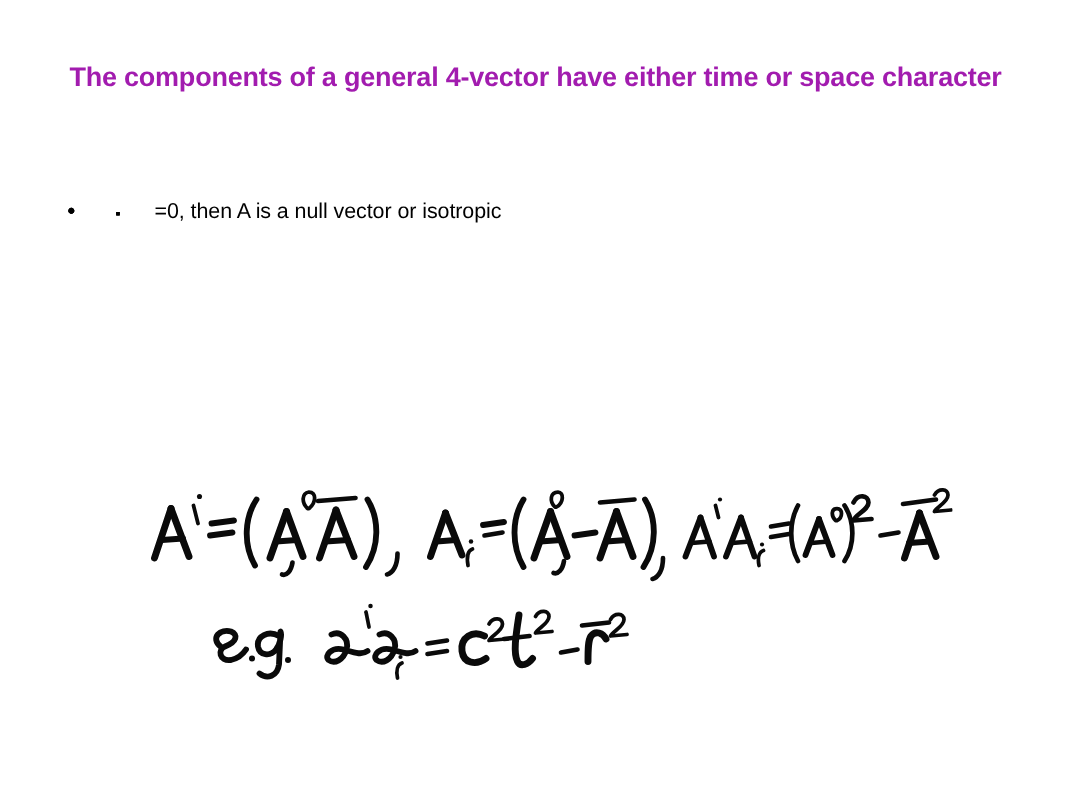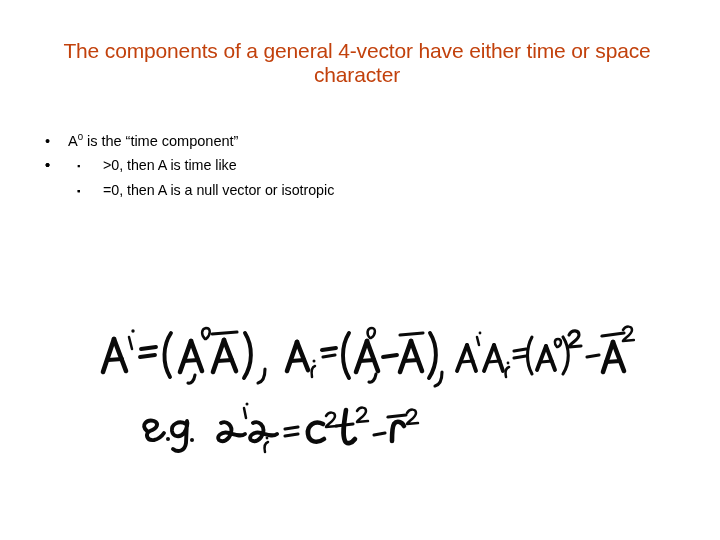--- a/index.html
+++ b/index.html
@@ -11,25 +11,25 @@
     overflow:hidden;
     position:relative;
   }
   #slide{position:absolute;inset:0;background:#fff;}
 
   
   .title{
     position:absolute;
     left:41px; top:39px; width:632px;
     text-align:center;
-    font-size:21px;
+    font-size:18px;
     line-height:24px;
-    font-weight:400;
+    font-weight:700;
     letter-spacing:-0.15px;
-    color:#c2410c;
+    color:#a21caf;
     white-space:normal;
   }
 
   
   .bullets{
     position:absolute;
     left:44px; top:129px; width:620px;
   }
   .b1{
     position:relative;
@@ -84,34 +84,32 @@
 
   <div class="title">
     <span>The components of a general 4-vector have either time or space</span>
     <span>character</span>
   </div>
 
   <div class="bullets">
 
     <div class="b1">
       <span class="mark">•</span>
-      <span>A<sup>0</sup> is the “time component”</span>
     </div>
 
     <div class="b1">
       <span class="mark">•</span>
     </div>
 
     <div class="b1">
       <span class="mark">•</span>
     </div>
 
     <div class="b2">
       <span class="mark">▪</span>
-      <span>&gt;0, then A is time like</span>
     </div>
 
     <div class="b2">
       <span class="mark">▪</span>
     </div>
 
     <div class="b2">
       <span class="mark">▪</span>
       <span>=0, then A is a null vector or isotropic</span>
     </div>

